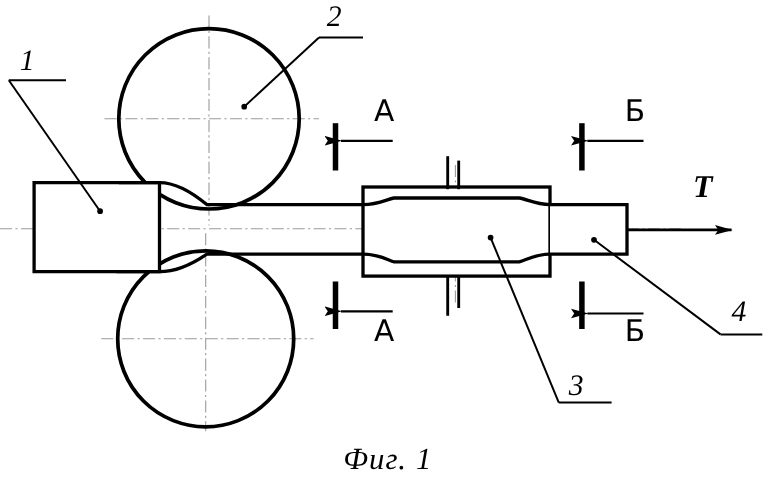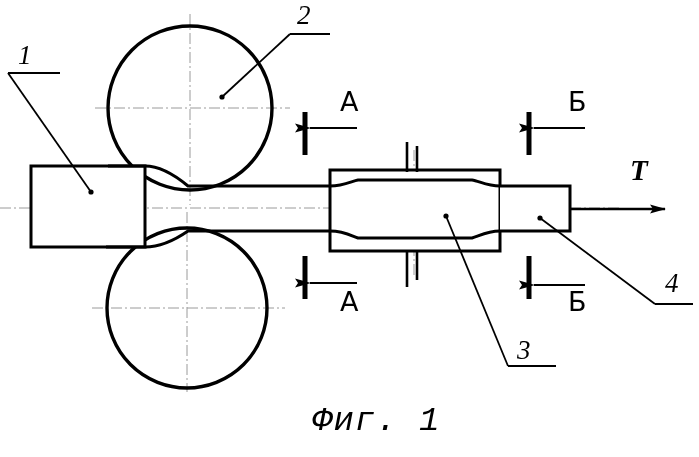--- a/index.html
+++ b/index.html
@@ -47,23 +47,23 @@
     font-style: normal;
     font-family: "DejaVu Sans", sans-serif;
   }
   .force-letter {
     font-size: 29px;
     font-weight: 700;
     font-style: italic;
     font-family: "Liberation Serif", serif;
   }
   .caption {
-    font-size: 34px;
+    font-size: 28px;
     font-style: italic;
-    font-family: Liberation Mono, monospace;
+    font-family: Liberation Serif, serif;
     letter-spacing: 1px;
   }
 </style>
 </head>
 <body>
 
 <div id="figure-root">
 
   <svg id="drawing" viewBox="0 0 699 457">
 

